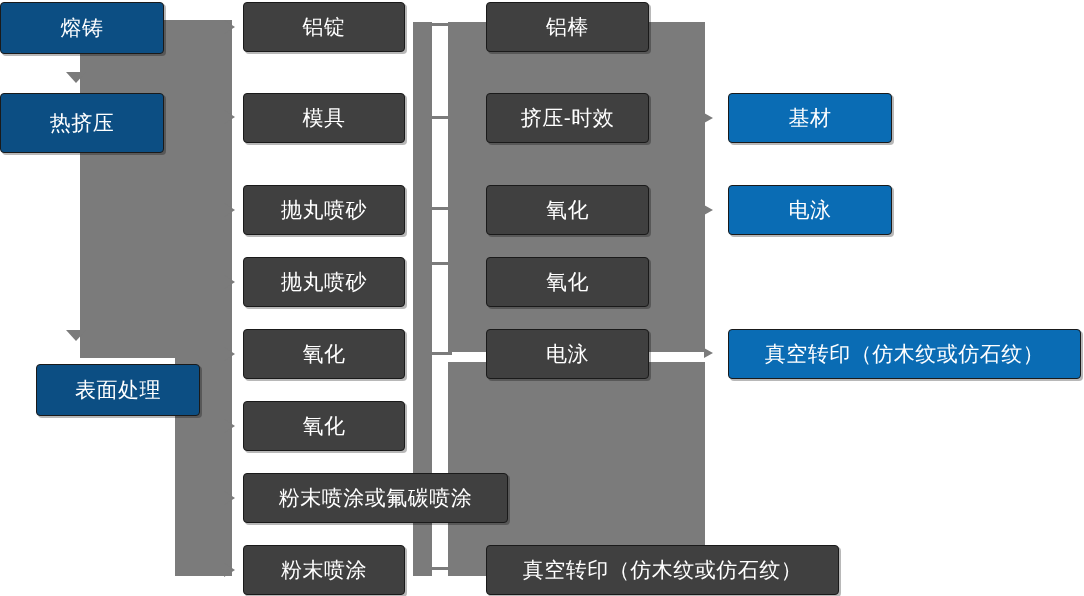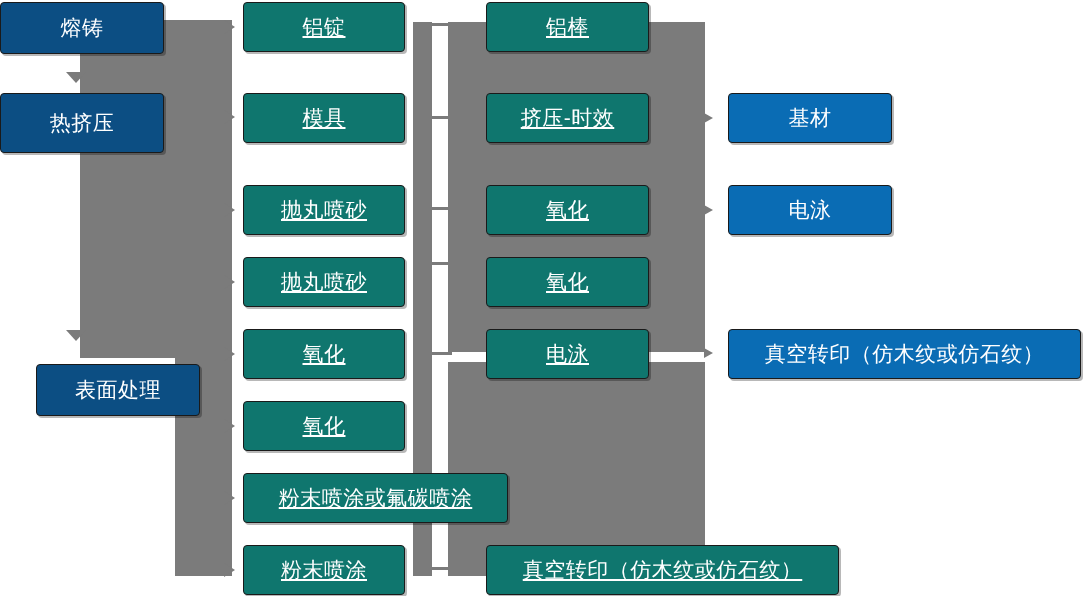--- a/index.html
+++ b/index.html
@@ -55,23 +55,22 @@
     letter-spacing: 0.5px;
     border: 1px solid #1a1a1a;
     border-radius: 4px;
     box-shadow: 2px 2px 0 rgba(0,0,0,0.28);
   }
   .box.dark {
     background: #0c4e83;
     font-size: 21px;
   }
   .box.mid {
-    background: #0f766e;
+    background: #404040;
     font-size: 21px;
-    text-decoration: underline;
   }
   .box.right {
     background: #0a6cb4;
     font-size: 21px;
   }
   .box.wide {
     font-size: 21px;
   }
 </style>
 </head>

